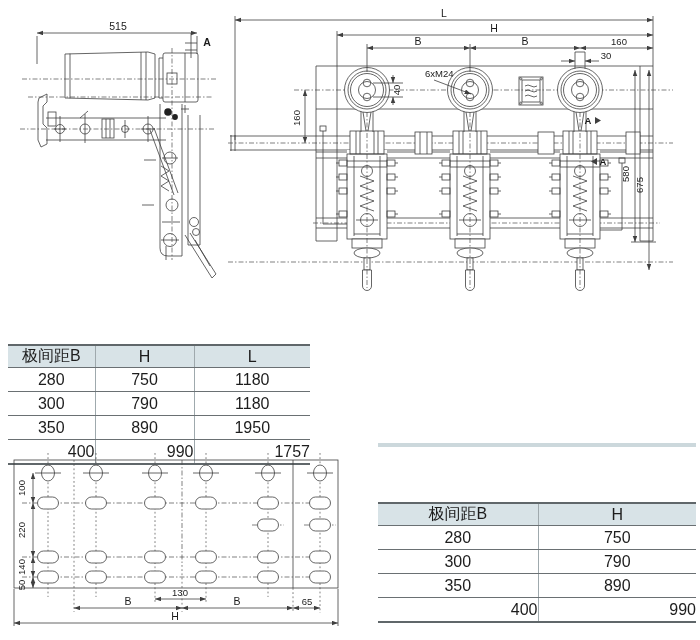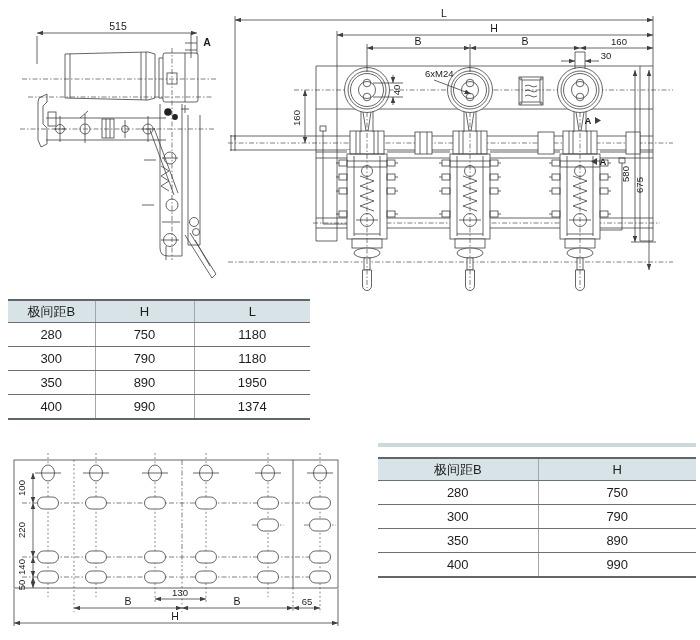--- a/index.html
+++ b/index.html
@@ -9,25 +9,25 @@
   }
   svg{position:absolute;}
   svg .ln{stroke:#3f3f3f;stroke-width:0.8;fill:none;}
   svg .cl{stroke:#4a4a4a;stroke-width:0.7;fill:none;stroke-dasharray:5 2 1.5 2;}
   svg .dot{stroke:#4a4a4a;stroke-width:0.7;fill:none;stroke-dasharray:1.8 2.4;}
   svg text{fill:#1b1b1b;stroke:none;font-family:"Liberation Sans","DejaVu Sans",sans-serif;}
   svg .dim{font-size:9.5px;}
   svg .dimb{font-size:10.5px;}
 
   .dim-table{position:absolute;border-collapse:collapse;table-layout:fixed;
-    font-size:13px;color:#1d1d1d;
-    border-top:2px solid #60676a;border-bottom:2px solid #60676a;}
+    font-size:16px;color:#1d1d1d;
+    border-top:2px solid #60676a;border-bottom:2px solid #60676a;margin-top:45px;}
   .dim-table td,.dim-table th{text-align:center;font-weight:normal;padding:0;
     height:23px;border-bottom:1.4px solid #6a7073;}
-  .dim-table tr:last-child td{border-bottom:none;}
+  .dim-table tr:last-child td{border-bottom:none;text-align:right;}
   .dim-table th{background:#d8e3e7;height:21px;}
   .dim-table td+td,.dim-table th+th{border-left:1px solid #9fa9ad;}
 
   .strip{position:absolute;height:4px;background:#ccd8dc;}
 </style>
 </head>
 <body>
 
 <svg style="left:8px;top:8px;" width="215" height="282" viewBox="0 0 215 282">
   <defs>
@@ -310,21 +310,21 @@
     <td>1180</td>
   </tr>
   <tr>
     <td>350</td>
     <td>890</td>
     <td>1950</td>
   </tr>
   <tr>
     <td>400</td>
     <td>990</td>
-    <td>1374</td>
+    <td>1757</td>
   </tr>
 </tbody>
   </table>
 
 <svg style="left:8px;top:445px;" width="362" height="192" viewBox="0 0 362 192">
   <defs>
     <marker id="m3" markerWidth="9" markerHeight="7" refX="8" refY="3" orient="auto-start-reverse">
       <path d="M0,0 L8,3 L0,6 z" fill="#3f3f3f"></path>
     </marker>
     <g id="slot">

